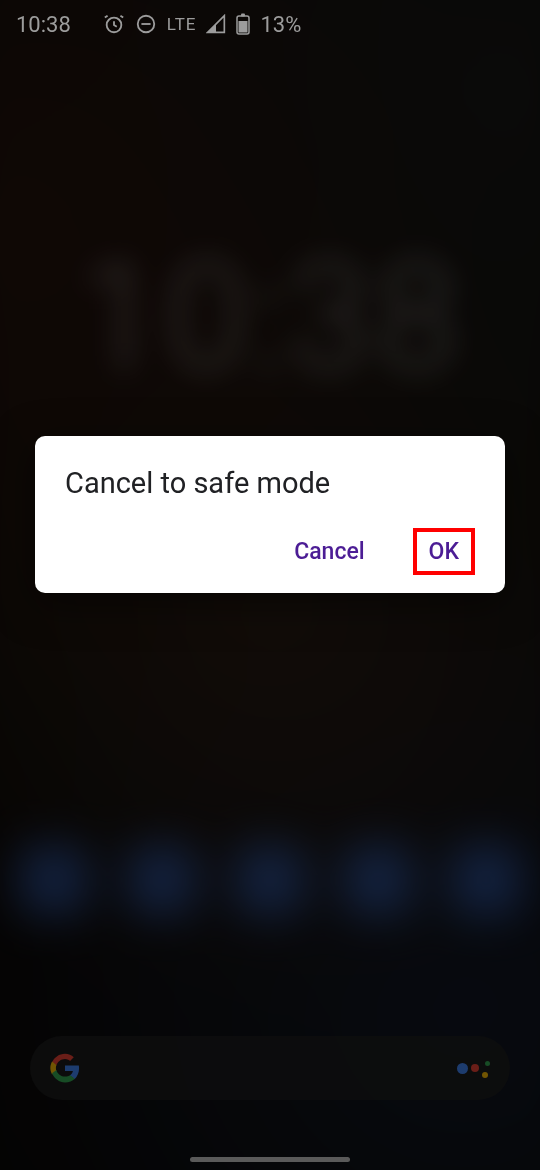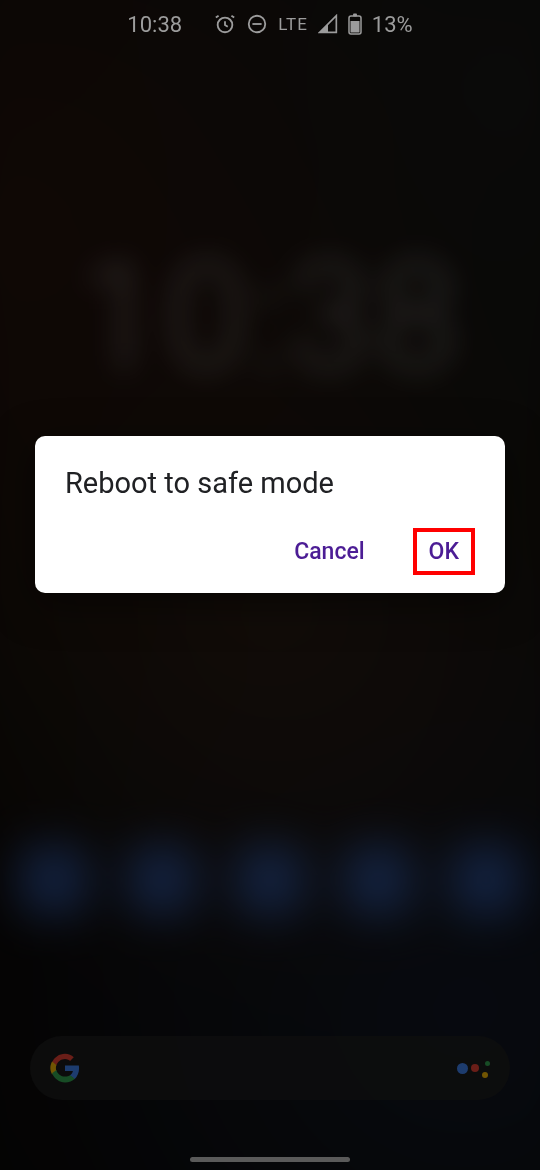--- a/index.html
+++ b/index.html
@@ -29,21 +29,21 @@
     display:flex; justify-content:space-around; align-items:center;
     filter: blur(22px); opacity:0.6;
   }
   .dock-blur span{
     width:70px;height:70px;border-radius:16px;background:#3a6fd8;
   }
 
   
   .status-bar {
     position: absolute; top: 0; left: 0; right: 0; height: 48px;
-    display: flex; align-items: center; justify-content: center;
+    display: flex; align-items: center; justify-content: flex-start;
     padding: 0 16px; color: #9c9c9c; font-size: 22px; font-weight: 400;
     z-index: 5;
     gap: 32px;
   }
   .status-right { display: flex; align-items: center; gap: 10px; }
   .status-right svg { display:block; }
 
   
   .scrim { position:absolute; inset:0; background:rgba(0,0,0,0.55); z-index:4; }
   .dialog {
@@ -126,21 +126,21 @@
       <rect x="5" y="0.5" width="4" height="3" rx="1" fill="#9c9c9c"></rect>
       <rect x="2.5" y="8" width="9" height="11.5" fill="#9c9c9c"></rect>
     </svg>
     <span>13%</span>
   </div>
 </div>
 
 <div class="scrim"></div>
 
 <div class="dialog">
-  <div class="dialog-title">Reboot to safe mode</div>
+  <div class="dialog-title">Cancel to safe mode</div>
   <div class="dialog-actions">
     <button class="dialog-btn">Cancel</button>
     <span class="ok-highlight">
       <button class="dialog-btn" style="padding:2px 4px">OK</button>
     </span>
   </div>
 </div>
 
 <div class="search-bar">
   <span class="g-logo">

